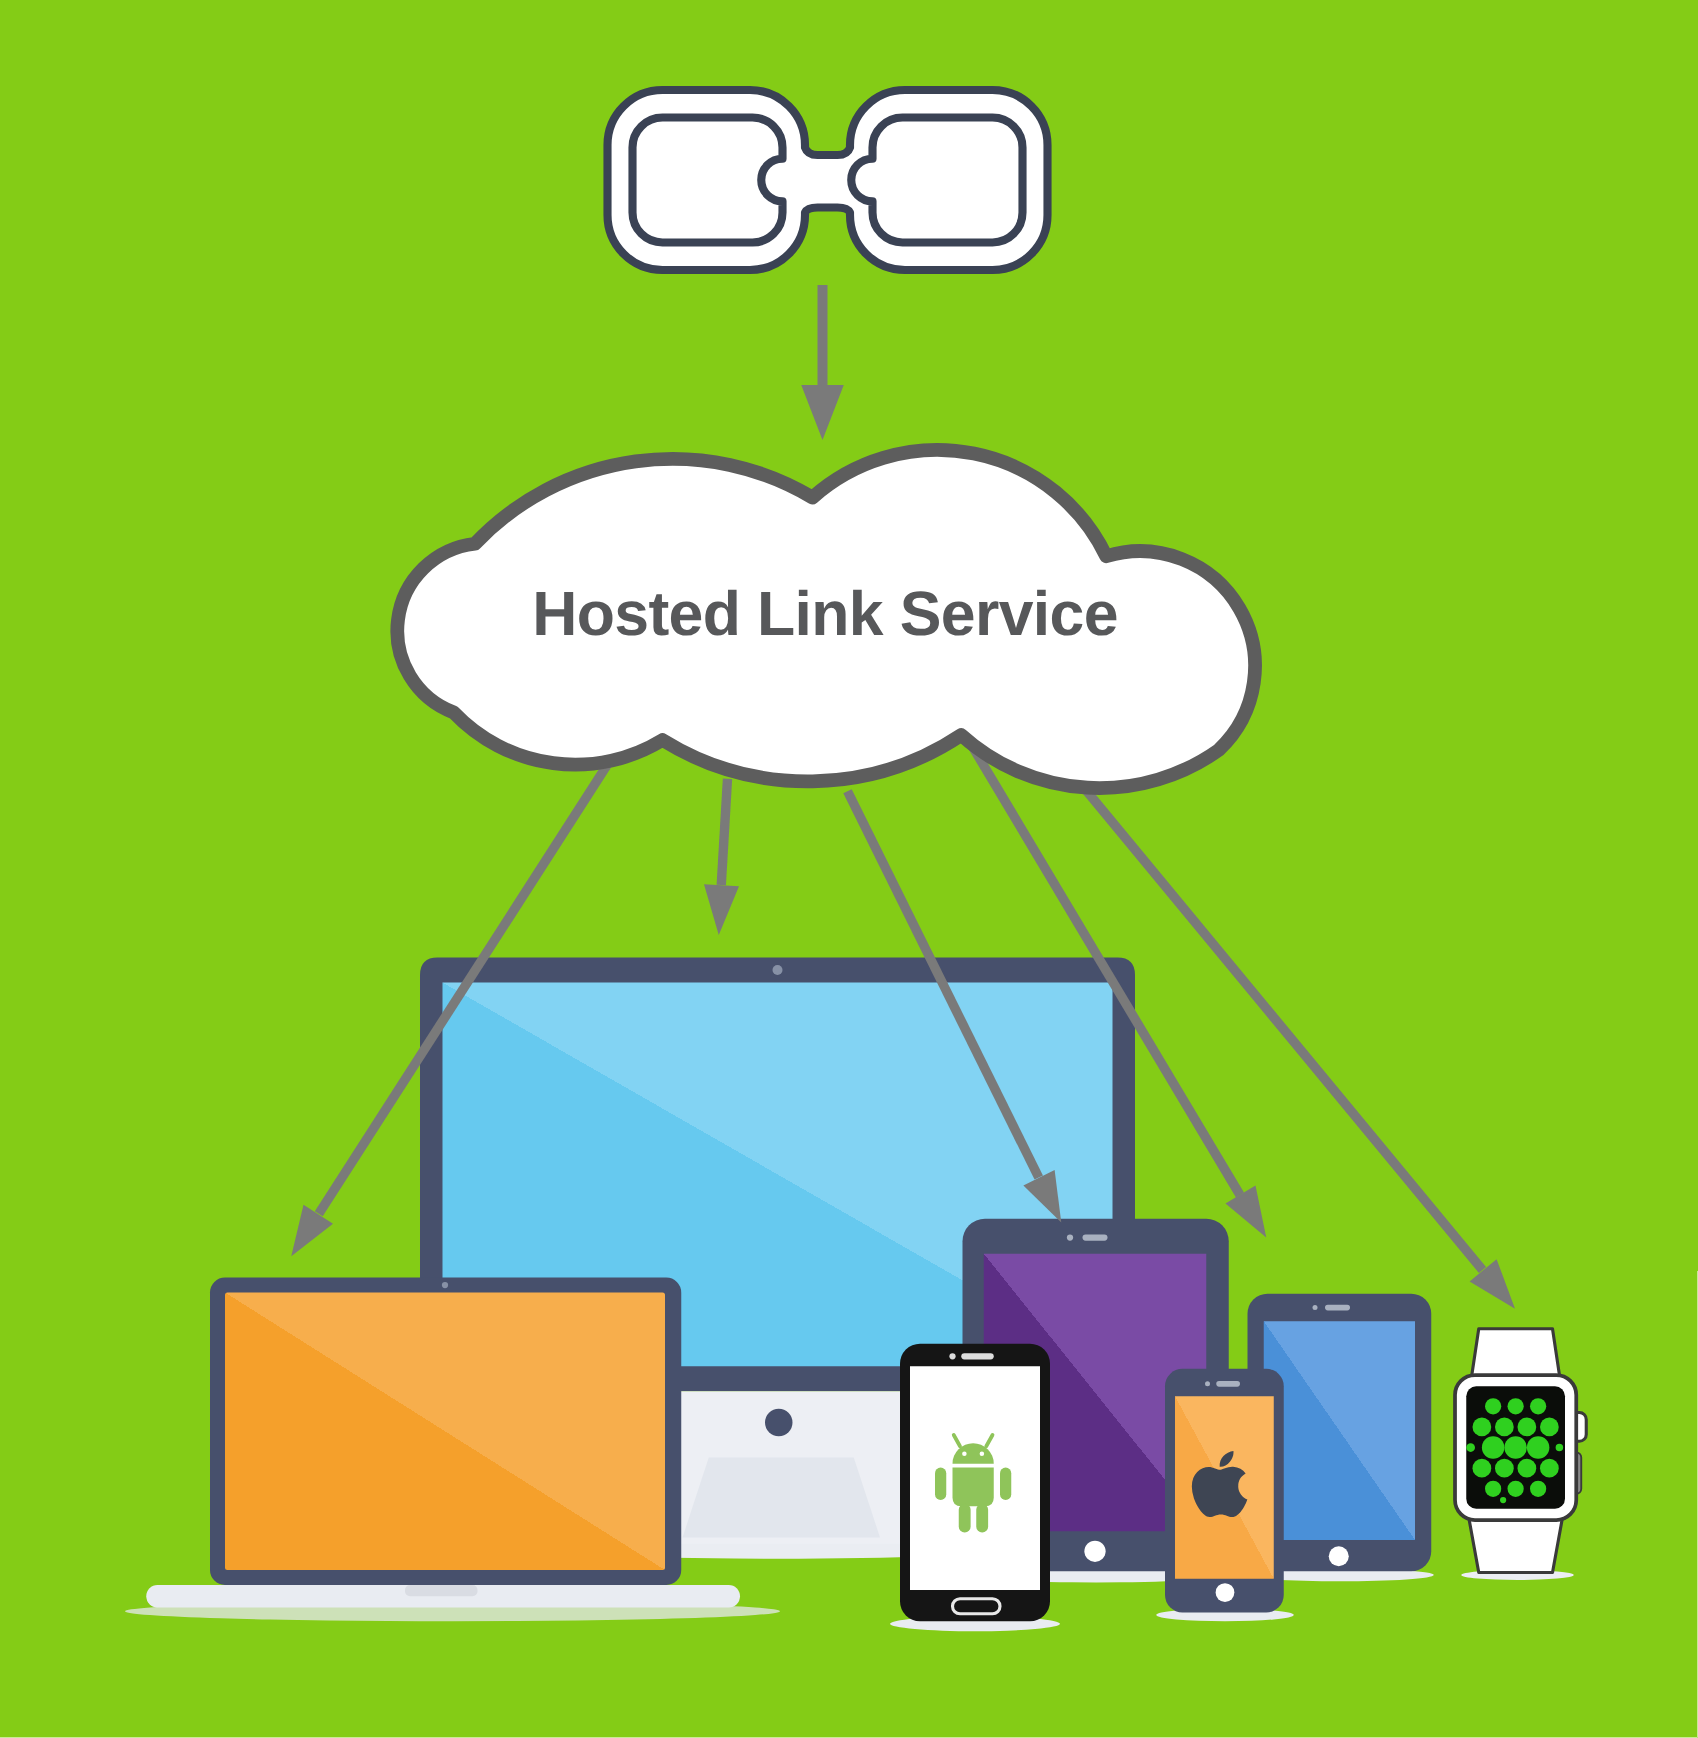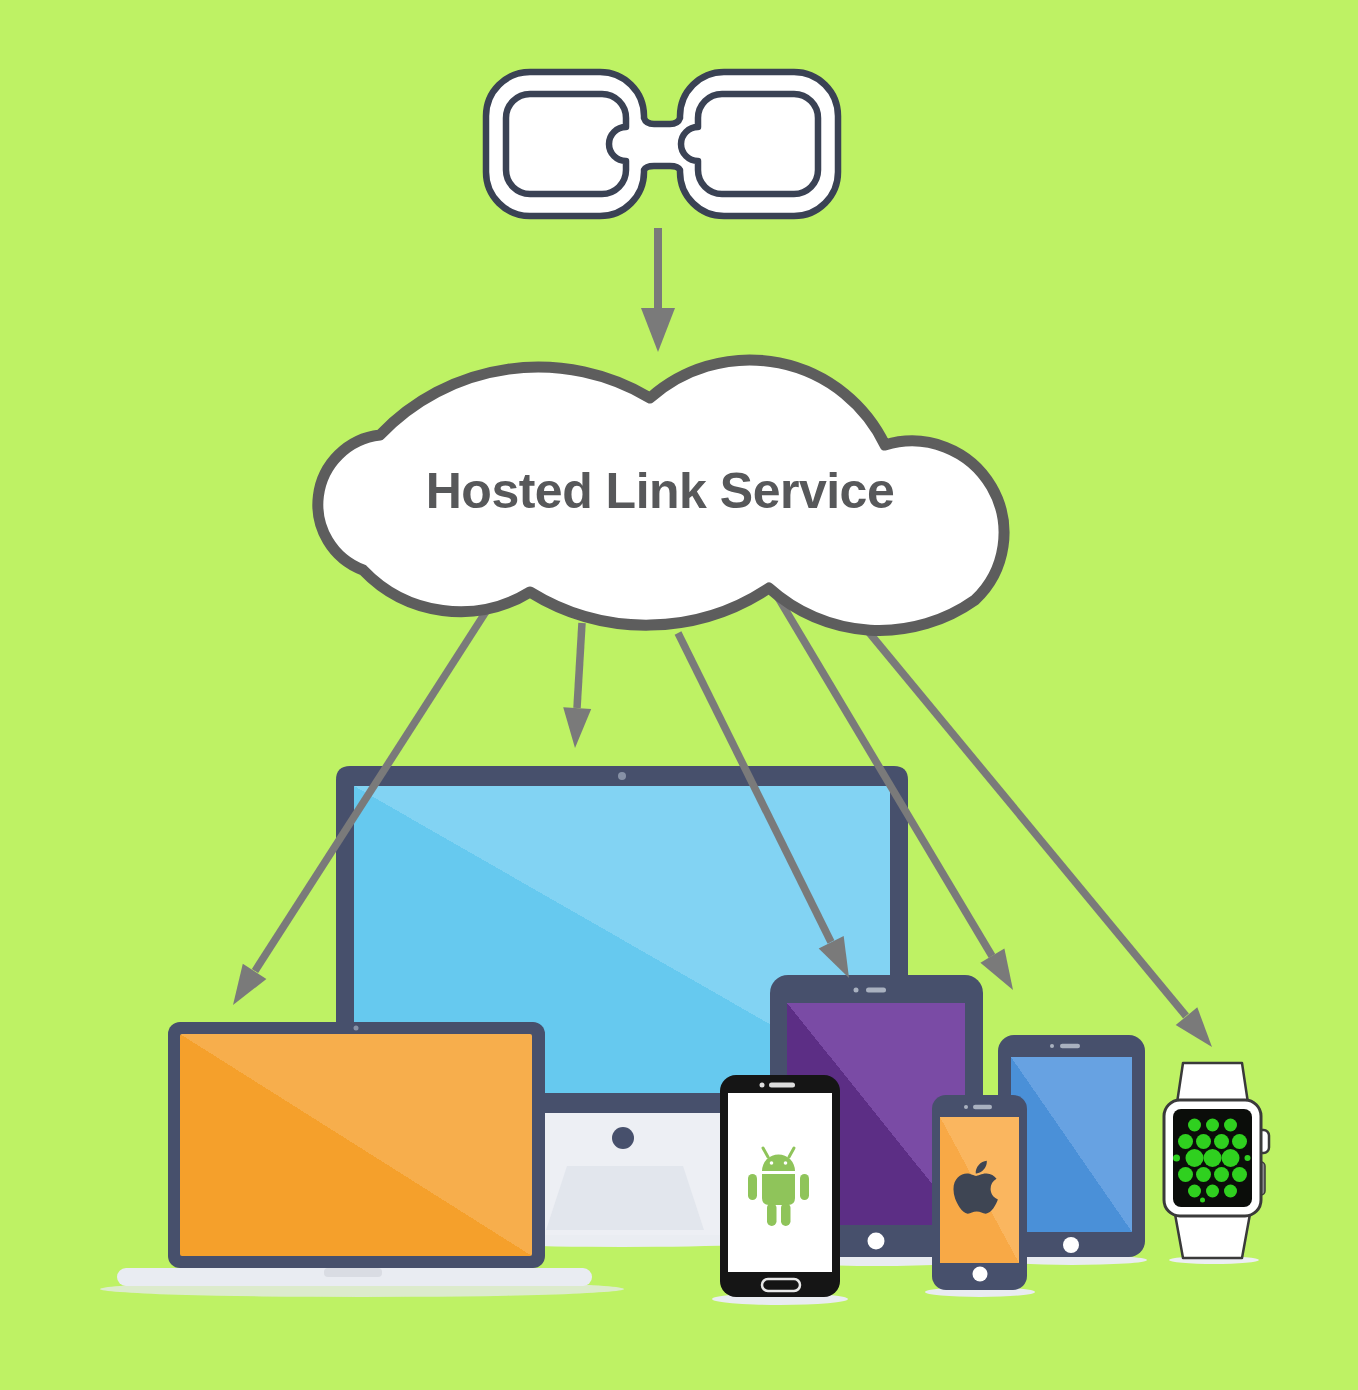--- a/index.html
+++ b/index.html
@@ -1,16 +1,16 @@
 <!DOCTYPE html>
 <html><head>
 <meta charset="utf-8">
 <style>
   html,body{margin:0;padding:0;background:#ffffff;}
-  #stage{position:relative;width:1358px;height:1390px;background:#bef264;overflow:hidden;
+  #stage{position:relative;width:1358px;height:1390px;background:#84cc16;overflow:hidden;
          font-family:"Liberation Sans", sans-serif;}
   #stage svg{position:absolute;left:0;top:0;}
   .cloud-label{position:absolute;left:300px;top:462px;width:720px;text-align:center;
     font-family:"Liberation Sans", sans-serif;font-weight:700;font-size:50px;
     letter-spacing:-0.5px;color:#57585A;pointer-events:none;}
 </style>
 </head>
 <body>
 
 <div id="stage">

